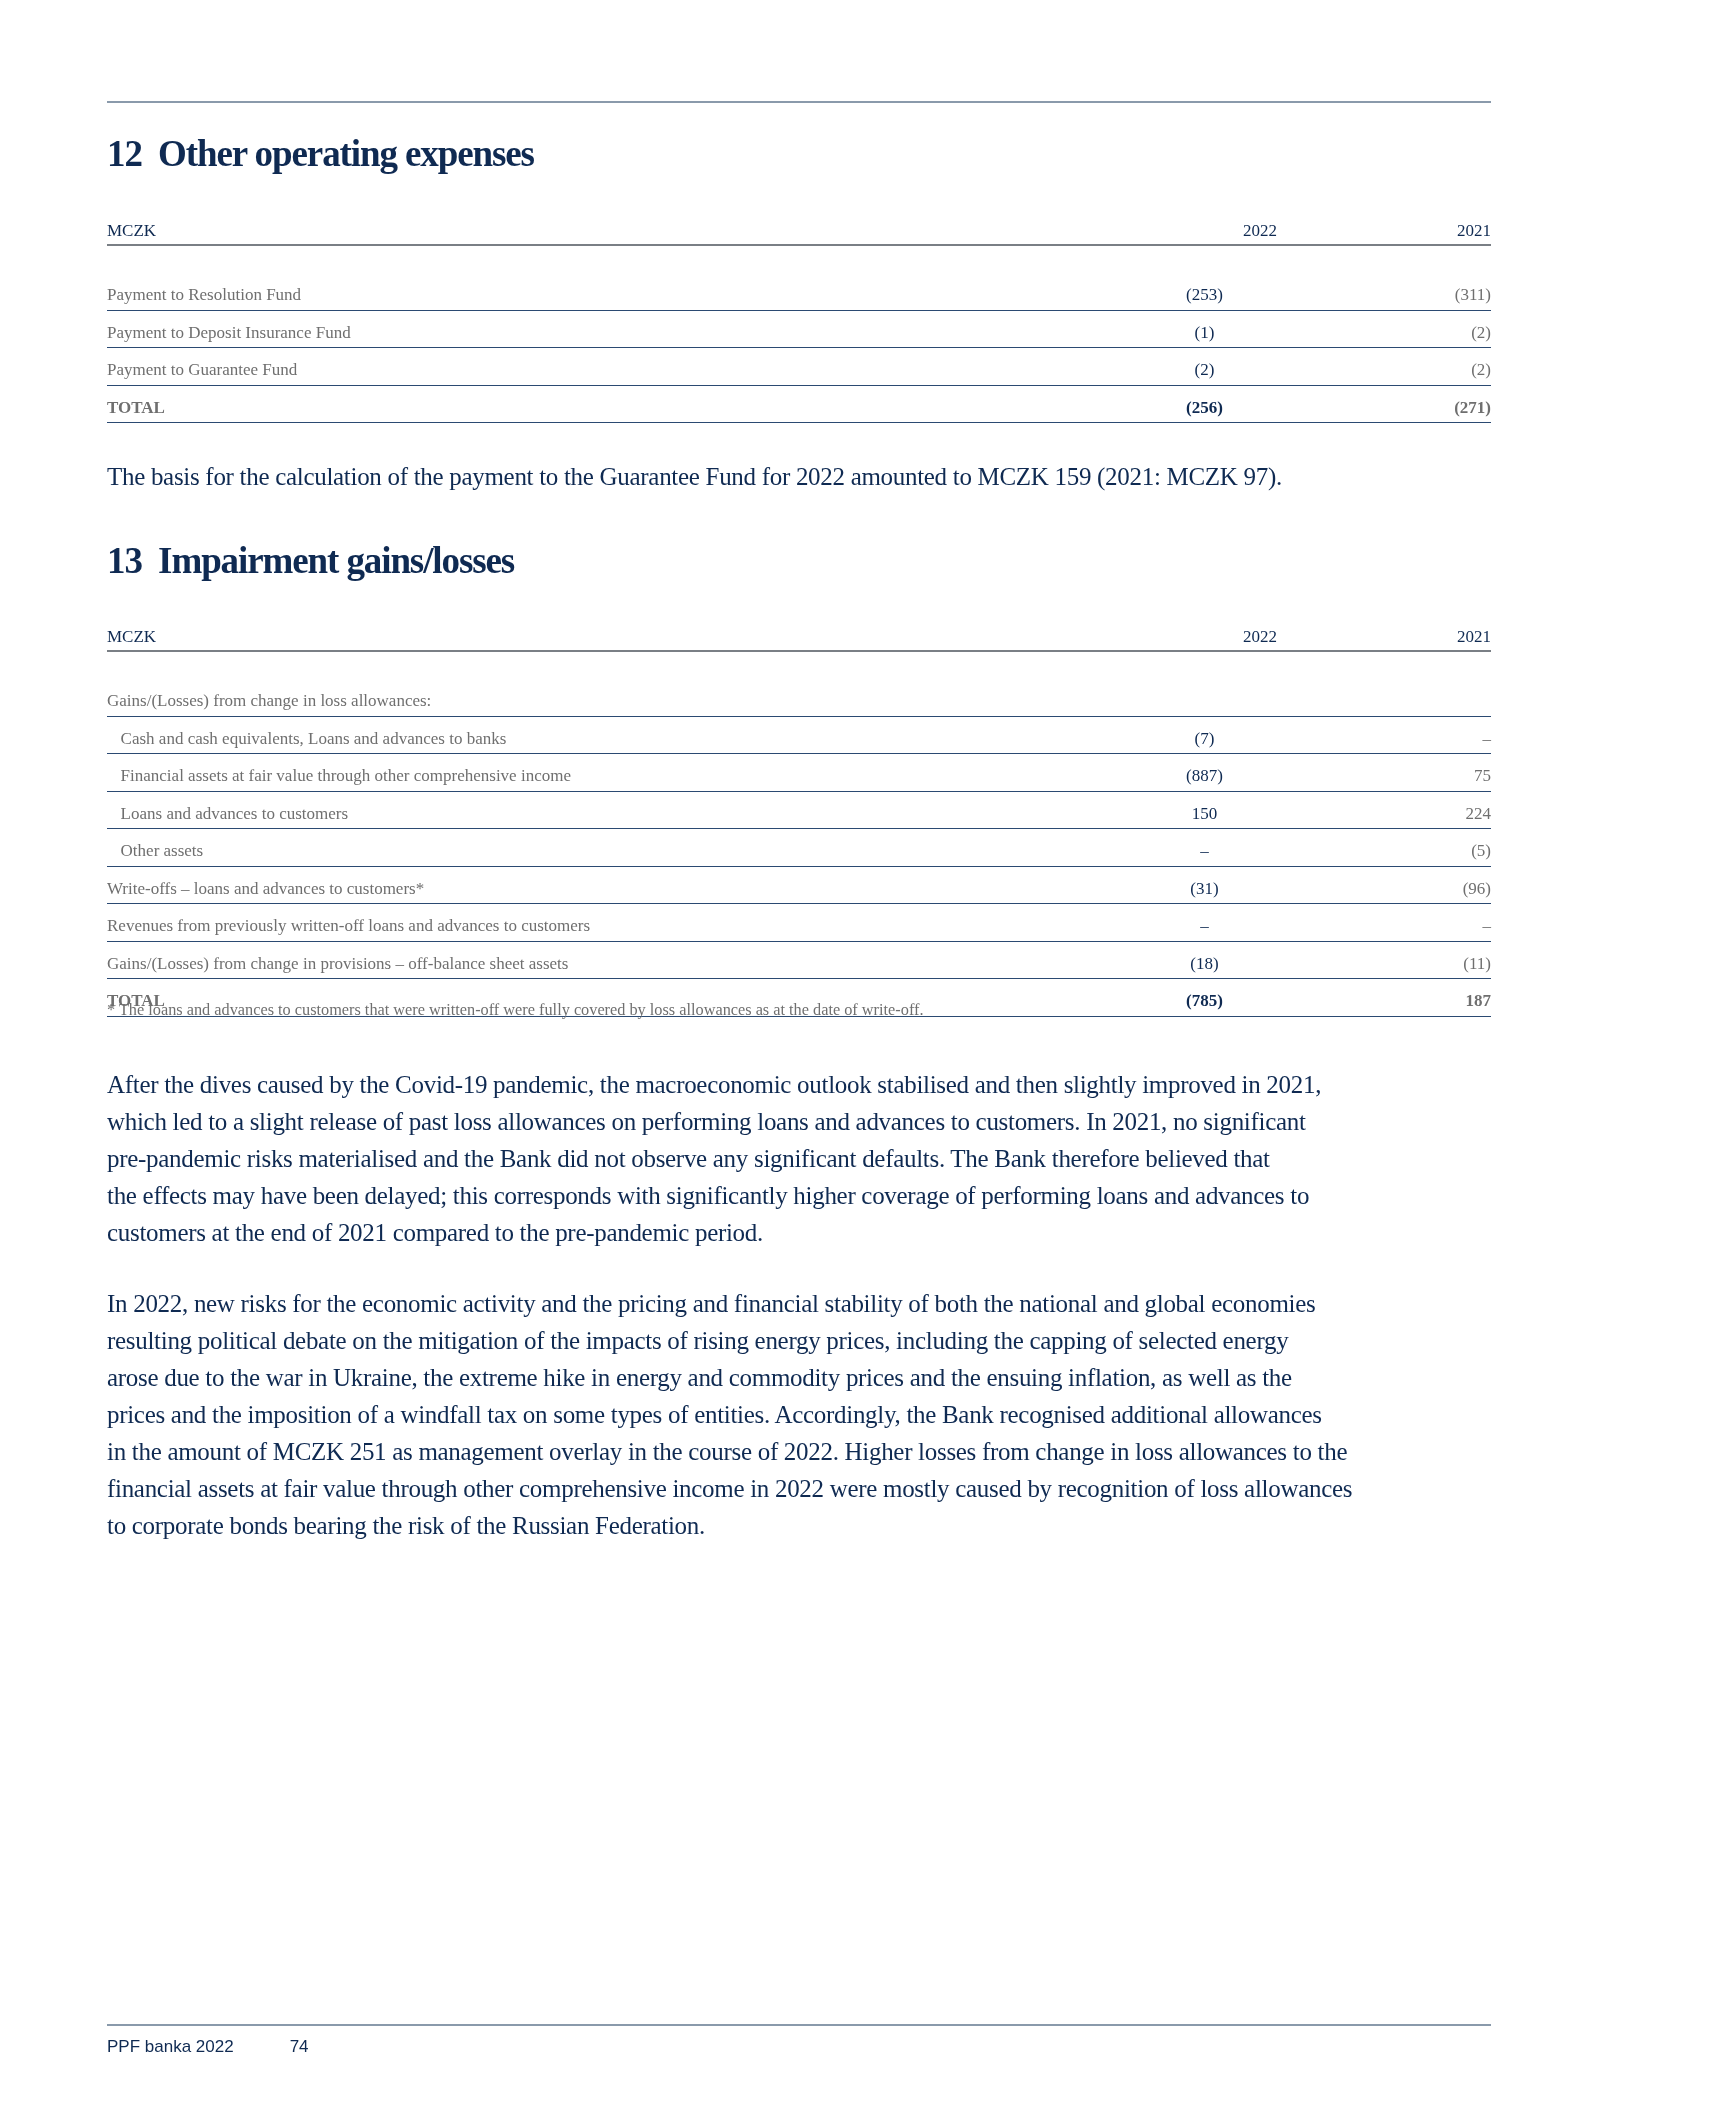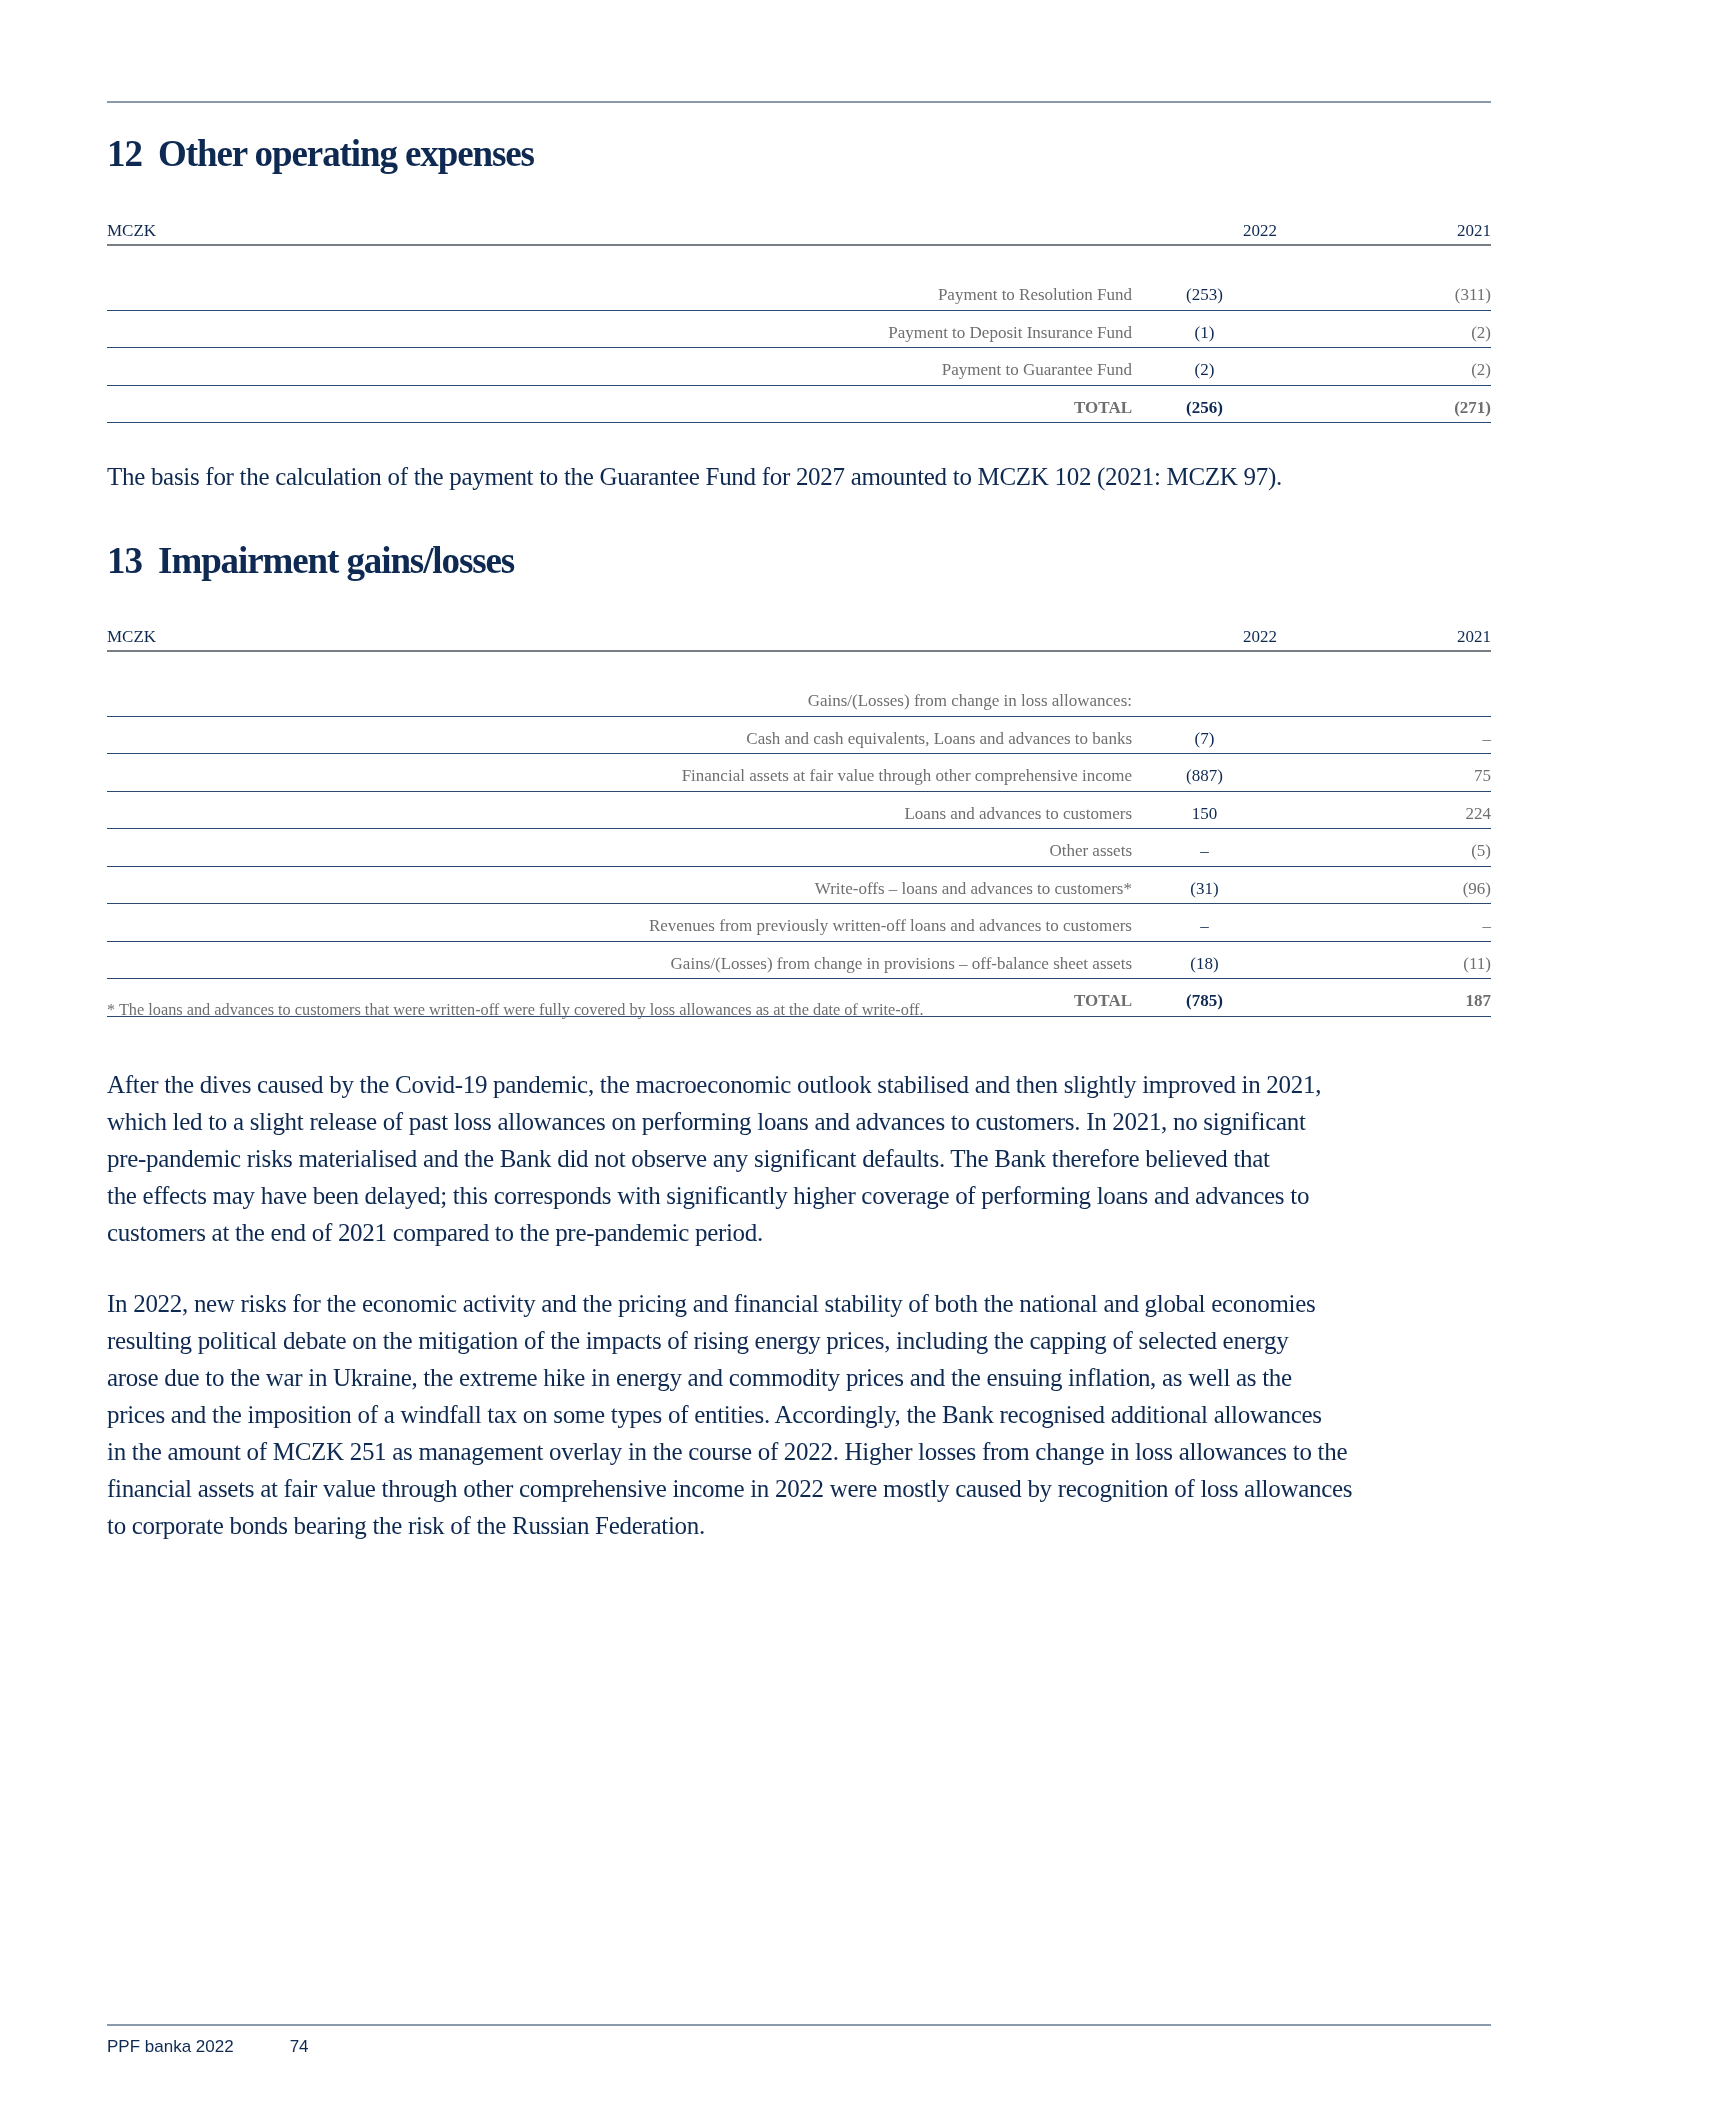--- a/index.html
+++ b/index.html
@@ -14,21 +14,21 @@
   .sec-num { margin-right: 16.3px; }
 
   table.fin { position: absolute; left: 0; width: 1384px; border-collapse: collapse;
               font-family: "Liberation Serif", serif; font-size: 17px; }
   table.fin th { font-weight: normal; color: #0f2a52; text-align: left; padding: 0 0 3.6px 0; height: 23.5px;
                  border-bottom: 2.7px solid #7a7f85; vertical-align: bottom; }
   table.fin th.num { text-align: right; }
   table.fin td { height: 32px; padding: 0; border-bottom: 1.8px solid #2b4a72; vertical-align: bottom;
                  padding-bottom: 4.5px; color: #6f6f6f; }
   table.fin tr.spacer td { height: 27px; border-bottom: none; padding: 0; }
-  table.fin td.label { text-align: right; }
+  table.fin td.label { text-align: left; }
   table.fin td.label.indent { padding-left: 13.6px; }
   table.fin td.v2022 { text-align: center; width: 145px; color: #0f2a52; font-family: Liberation Serif, serif; }
   table.fin td.v2021 { text-align: right; width: 214px; color: #6f6f6f; }
   table.fin tr.total td { font-weight: bold; }
   table.fin tr.total td.label { color: #6f6f6f; }
   table.fin tr.total td.v2022 { color: #0f2a52; }
   table.fin tr.total td.v2021 { color: #6f6f6f; }
   table.fin th.c2022 { width: 145px; }
   table.fin th.c2021 { width: 214px; text-align: right; }
 
@@ -89,21 +89,21 @@
         <td class="v2021">(2)</td>
       </tr>
       <tr class="total">
         <td class="label">TOTAL</td>
         <td class="v2022">(256)</td>
         <td class="v2021">(271)</td>
       </tr>
     </tbody>
   </table>
 
-  <p class="note-para">The basis for the calculation of the payment to the Guarantee Fund for 2027 amounted to MCZK 102 (2021: MCZK 97).</p>
+  <p class="note-para">The basis for the calculation of the payment to the Guarantee Fund for 2022 amounted to MCZK 159 (2021: MCZK 97).</p>
 
   <h2>
     <span class="sec-num">13</span><span>Impairment gains/losses</span>
   </h2>
 
   <table class="fin" id="t2">
     <thead>
       <tr>
         <th>MCZK</th>
         <th class="num c2022">2022</th>

